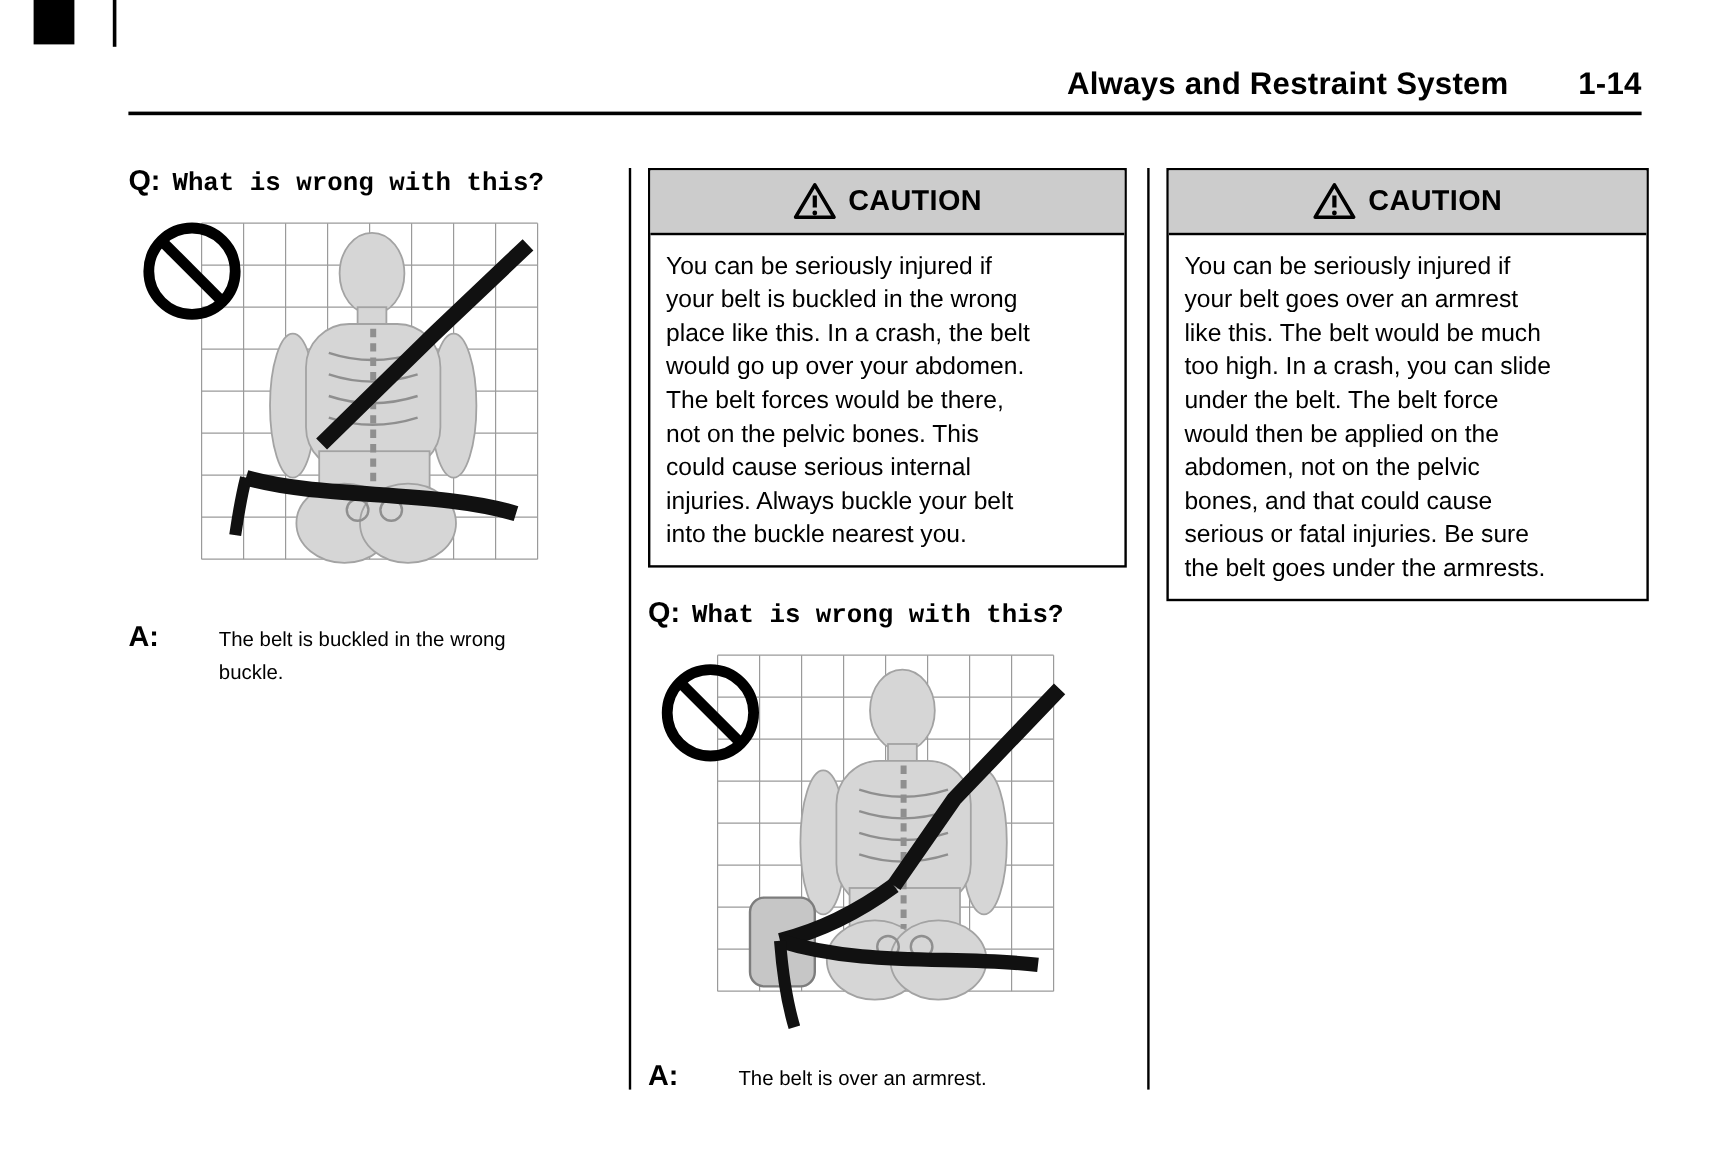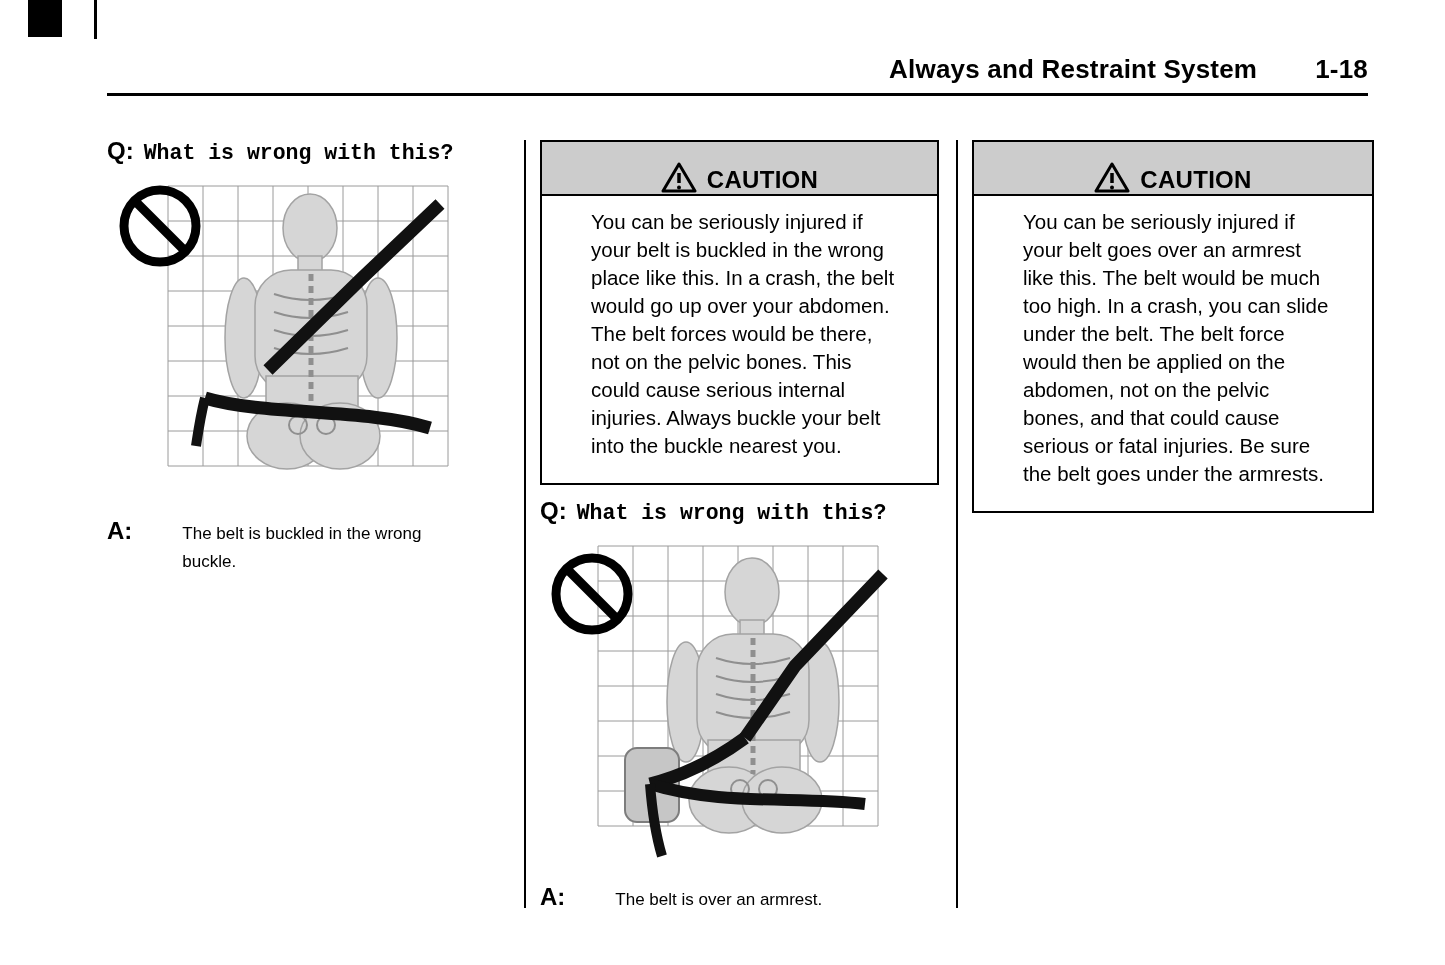--- a/index.html
+++ b/index.html
@@ -19,40 +19,40 @@
   .qa-line{display:flex;gap:10px;align-items:baseline;}
   .qa-label{font-size:24px;font-weight:bold;line-height:26px;}
   .q-text{font-size:21.5px;font-weight:bold;line-height:26px;font-family:Liberation Mono, monospace;}
   .a-text{font-size:17px;line-height:28px;white-space:pre-line;margin-left:40px;}
   .q-left{left:107px;top:138px;width:410px;}
   .fig1{left:110px;top:178px;width:395px;height:320px;}
   .a-left{left:107px;top:518px;width:410px;}
   .caution-box{border:2px solid #000;background:#fff;}
   .caution-mid{left:540px;top:140px;width:395px;}
   .caution-right{left:972px;top:140px;width:398px;}
-  .caution-header{height:52px;border-bottom:2px solid #000;display:flex;align-items:flex-end;
+  .caution-header{height:52px;border-bottom:2px solid #000;display:flex;align-items:center;
     justify-content:center;gap:10px;}
   .caution-title{font-size:24px;font-weight:bold;letter-spacing:0.3px;}
-  .caution-body{padding:12px 13px 23px;font-size:20.5px;line-height:28px;white-space:pre-line;margin-left:36px;}
+  .caution-body{padding:12px 13px 11px;font-size:20.5px;line-height:28px;white-space:pre-line;}
   .q-mid{left:540px;top:498px;width:400px;}
   .fig2{left:540px;top:538px;width:395px;height:330px;}
   .a-mid{left:540px;top:884px;width:400px;}
   svg{display:block;}
 </style>
 </head>
 <body>
 
 <div>
 
   <div class="abs artifact-bar"></div>
   <div class="abs artifact-line"></div>
 
   <div class="abs header-row">
     <span>Always and Restraint System</span>
-    <span>1-18</span>
+    <span>1-14</span>
   </div>
   <div class="abs header-rule"></div>
 
   <div class="abs vdiv vdiv1"></div>
   <div class="abs vdiv vdiv2"></div>
 
   <div class="abs q-left qa-line">
     <span class="qa-label">Q:</span>
     <span class="q-text">What is wrong with this?</span>
   </div>

